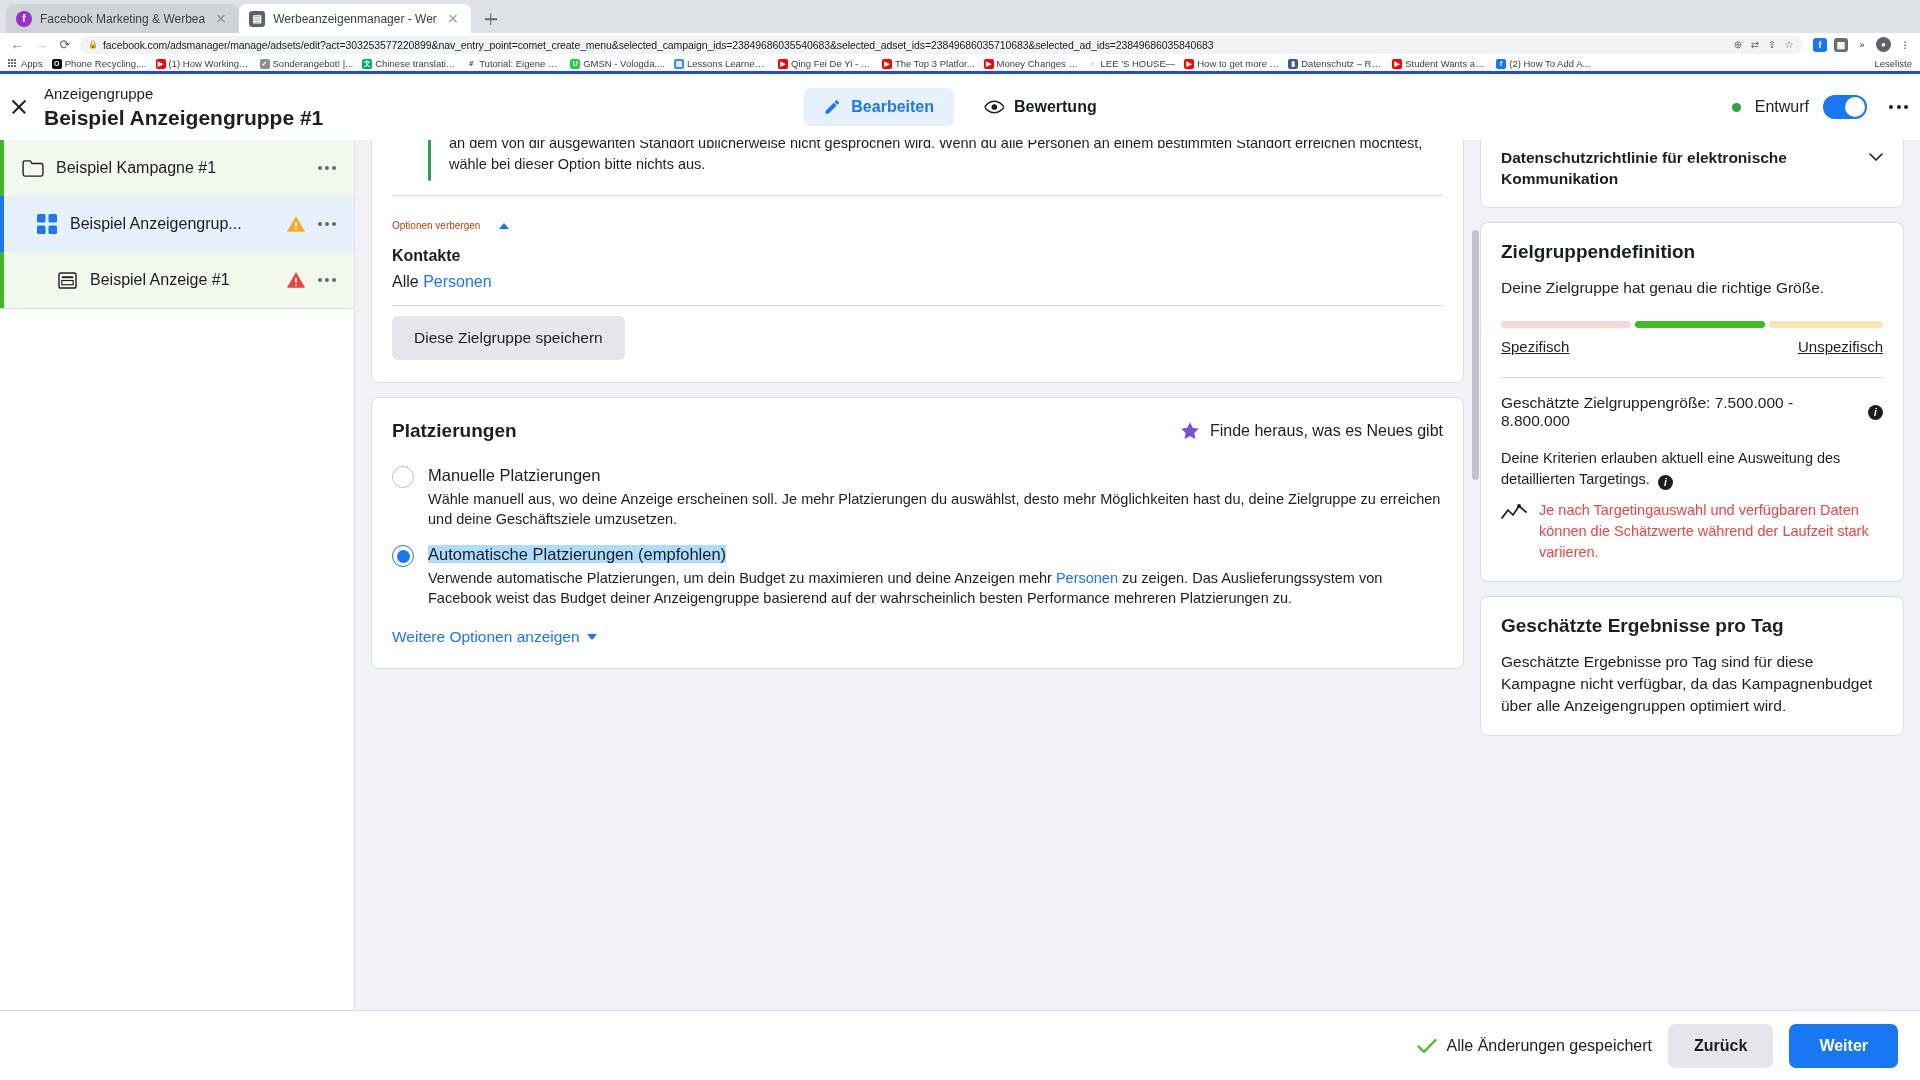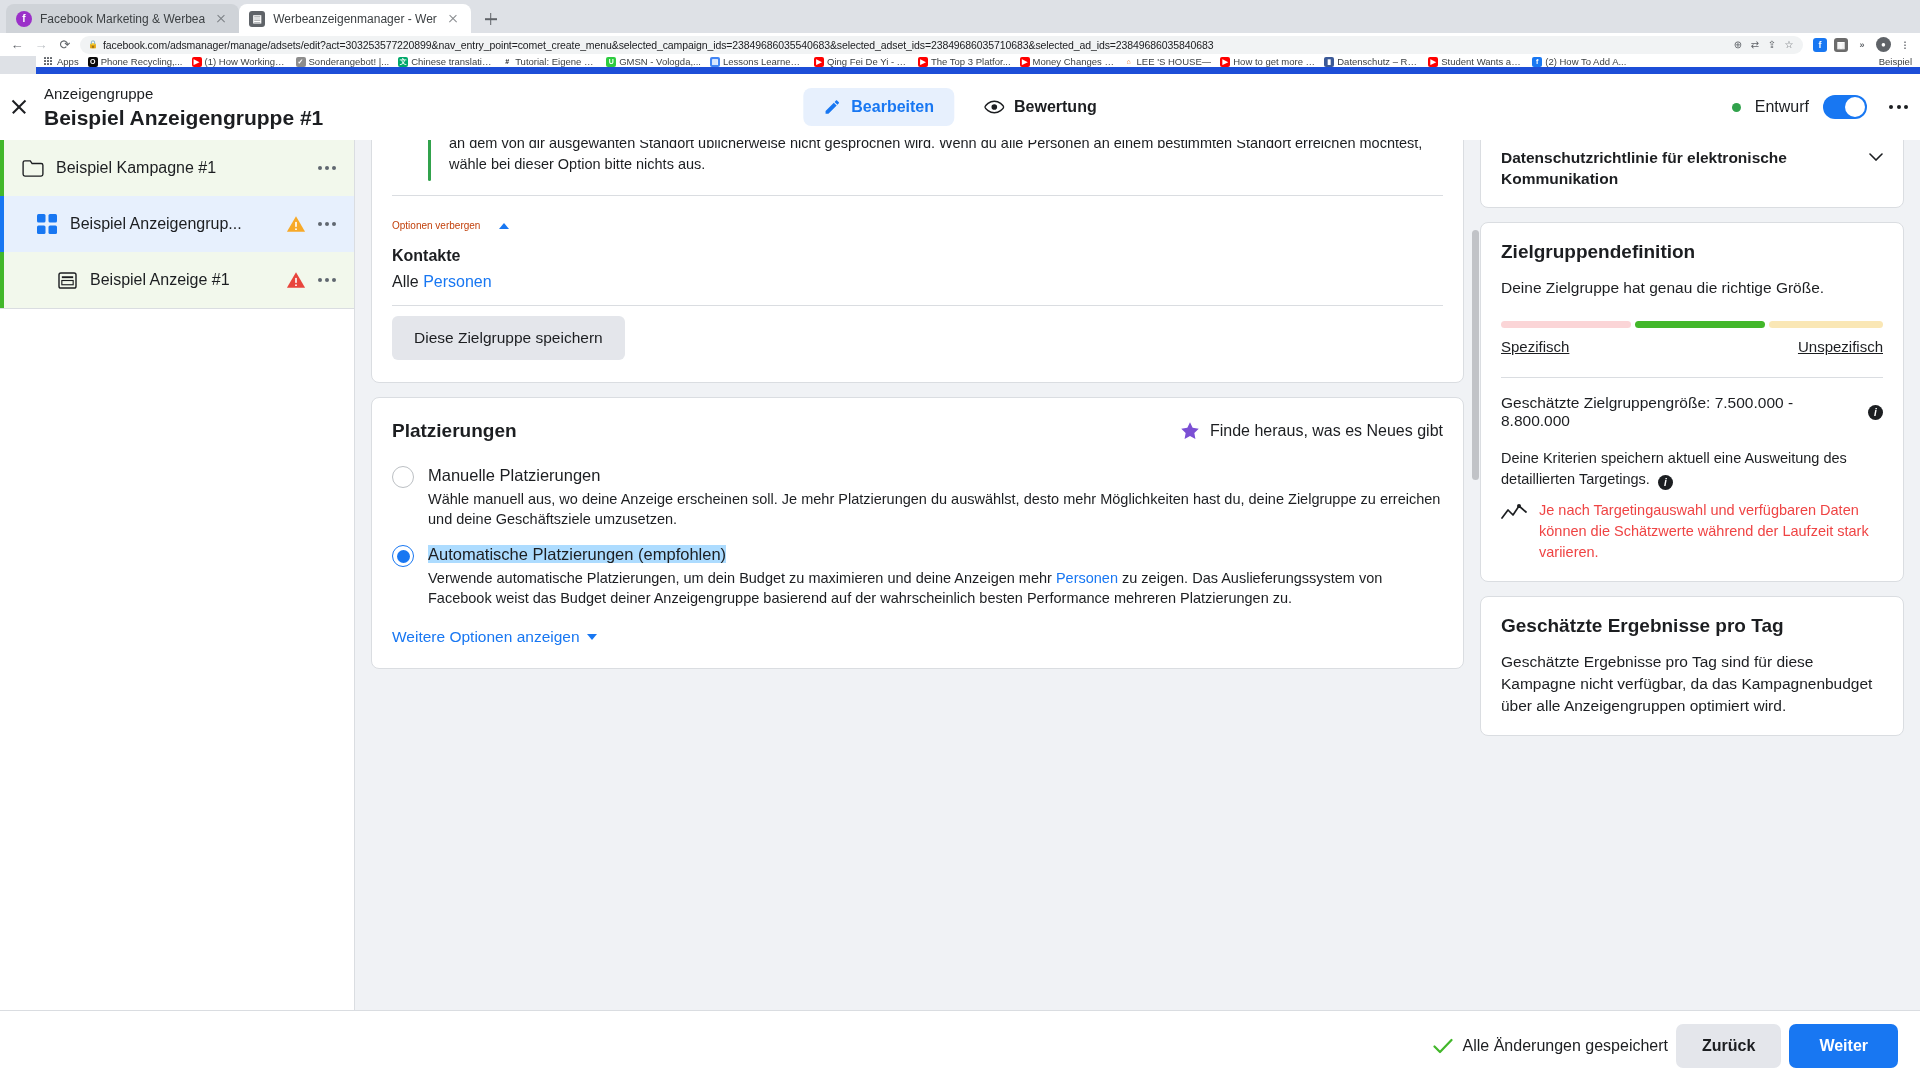--- a/index.html
+++ b/index.html
@@ -57,22 +57,22 @@
          text-overflow:clip; flex:1; letter-spacing:-0.1px; }
   .oi { width:12px; height:12px; color:#5f6368; font-size:10px; display:flex; align-items:center; justify-content:center;}
   .tb-right { display:flex; align-items:center; gap:7px; padding-left:4px; }
   .ext { width:14px; height:14px; border-radius:3px; display:flex;
          align-items:center; justify-content:center; font-size:9px; color:#fff; font-weight:bold; }
   .avatar-btn { width:15px; height:15px; border-radius:50%; background:#5f6368;
          display:flex; align-items:center; justify-content:center; color:#fff; font-size:8px;}
 
   .bookmarks {
     height: 18px; background:#fff; display:flex; align-items:center;
-    gap: 9px; padding: 0 8px; flex: 0 0 18px; border-bottom:7px solid #1d4ed8;
-    font-size: 9.5px; color:#3c4043; white-space:nowrap; overflow:hidden;margin-left:36px;
+    gap: 9px; padding: 0 8px; flex: 0 0 18px; border-bottom:3px solid #1d4ed8;
+    font-size: 9.5px; color:#3c4043; white-space:nowrap; overflow:hidden;
   }
   .bm { display:flex; align-items:center; gap:3px; max-width:95px; }
   .bm-ico { width:10px; height:10px; border-radius:2px; flex:0 0 10px;
     display:flex; align-items:center; justify-content:center; font-size:7px; color:#fff; font-weight:bold; }
   .bm-label { overflow:hidden; text-overflow:ellipsis; white-space:nowrap; }
   .bm-apps-grid { width:10px; height:10px; display:grid; grid-template-columns:repeat(3,2px);
      grid-template-rows:repeat(3,2px); gap:1px; flex:0 0 10px; }
   .bm-apps-grid i { background:#5f6368; border-radius:0.5px; display:block; }
   .bm-spacer { flex:1; }
 
@@ -193,21 +193,21 @@
   .info-i { width:15px; height:15px; border-radius:50%; background:#1c1e21; color:#fff;
     font-size:10px; font-weight:700; display:flex; align-items:center; justify-content:center;
     flex:0 0 15px; font-style:italic; }
   .expand-note { font-size:14.5px; color:#1c1e21; line-height:21px; margin-top:18px; }
   .chart-note { display:flex; gap:12px; margin-top:10px; align-items:flex-start; }
   .chart-ico { width:26px; height:20px; flex:0 0 26px; margin-top:3px; }
   .chart-note-text { font-size:14.5px; font-weight:400; color:#ef4444; line-height:21px; }
 
   
   .footer { height:70px; flex:0 0 70px; background:#fff; border-top:1px solid #dadde1;
-    display:flex; align-items:center; justify-content:flex-end; gap:8px; padding: 0 22px; }
+    display:flex; align-items:center; justify-content:flex-end; gap:16px; padding: 0 22px; }
   .saved { display:flex; align-items:center; gap:10px; font-size:16px; color:#1c1e21; }
   .check { width:20px; height:16px; flex:0 0 20px; }
   .btn-sec { background:#e4e6eb; color:#1c1e21; border-radius:7px; padding: 13px 26px;
     font-size:16px; font-weight:600; }
   .btn-pri { background:#1877f2; color:#fff; border-radius:7px; padding: 13px 30px;
     font-size:16px; font-weight:600; }
 
   
   .vscroll { position:absolute; right:0; top:0; width:9px; bottom:0; background:transparent; }
   .vscroll i { position:absolute; left:1px; width:7px; border-radius:4px; background:#c1c3c7; display:block; }
@@ -322,21 +322,21 @@
     <div class="bm">
       <span class="bm-ico" style="background:#ff0000">▶</span>
       <span class="bm-label">Student Wants an...</span>
     </div>
     <div class="bm">
       <span class="bm-ico" style="background:#1877f2">f</span>
       <span class="bm-label">(2) How To Add A...</span>
     </div>
     <span class="bm-spacer"></span>
     <div class="bm" style="max-width:none">
-      <span class="bm-label">Beispiel</span>
+      <span class="bm-label">Leseliste</span>
     </div>
   </div>
 
   <div id="page">
 
     <div class="app-header">
       <div class="close-x"></div>
       <div class="hdr-titles">
         <div class="hdr-kicker">Anzeigengruppe</div>
         <div class="hdr-title">Beispiel Anzeigengruppe #1</div>
@@ -528,21 +528,21 @@
           <div class="meter-labels">
             <span>Spezifisch</span>
             <span>Unspezifisch</span>
           </div>
           <div class="r-hr"></div>
           <div class="size-row">
             <span>Geschätzte Zielgruppengröße: 7.500.000 - 8.800.000</span>
             <span class="info-i">i</span>
           </div>
           <div class="expand-note">
-            <span>Deine Kriterien speichern aktuell eine Ausweitung des detaillierten Targetings.</span>
+            <span>Deine Kriterien erlauben aktuell eine Ausweitung des detaillierten Targetings.</span>
             <span class="info-i" style="display:inline-flex;vertical-align:-2px;margin-left:4px">i</span>
           </div>
           <div class="chart-note">
             <svg class="chart-ico" viewBox="0 0 26 20">
               <path d="M1 15 L7 7 L12 12 L18 3 L25 9" fill="none" stroke="#1c1e21" stroke-width="1.7" stroke-linecap="round" stroke-linejoin="round"></path>
               <circle cx="18" cy="3" r="2" fill="#1c1e21"></circle>
             </svg>
             <div class="chart-note-text">Je nach Targetingauswahl und verfügbaren Daten können die Schätzwerte während der Laufzeit stark variieren.</div>
           </div>
         </div>

